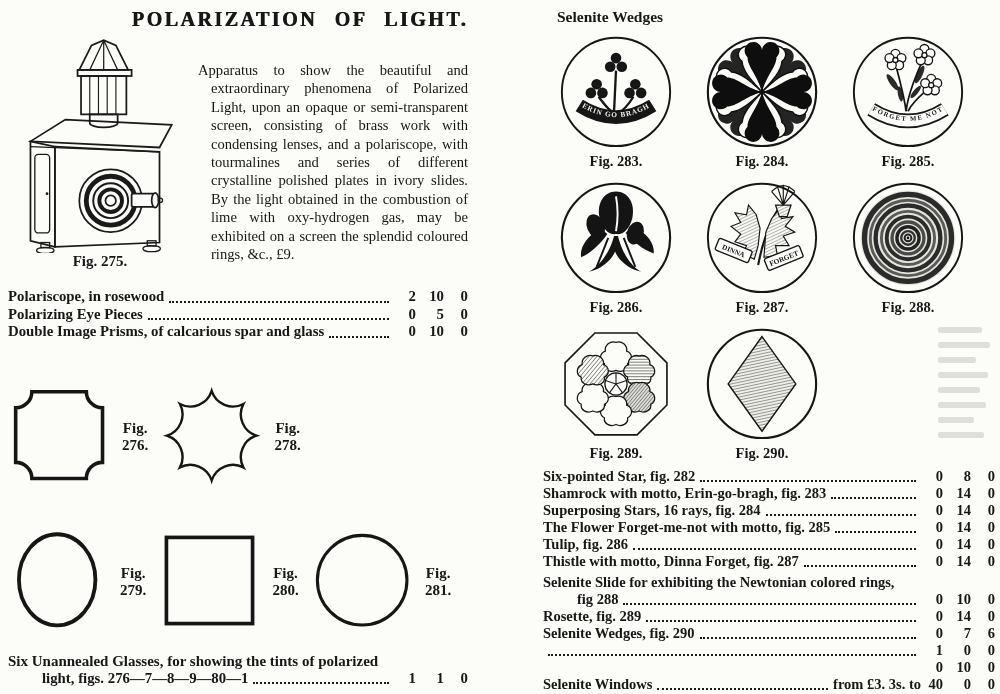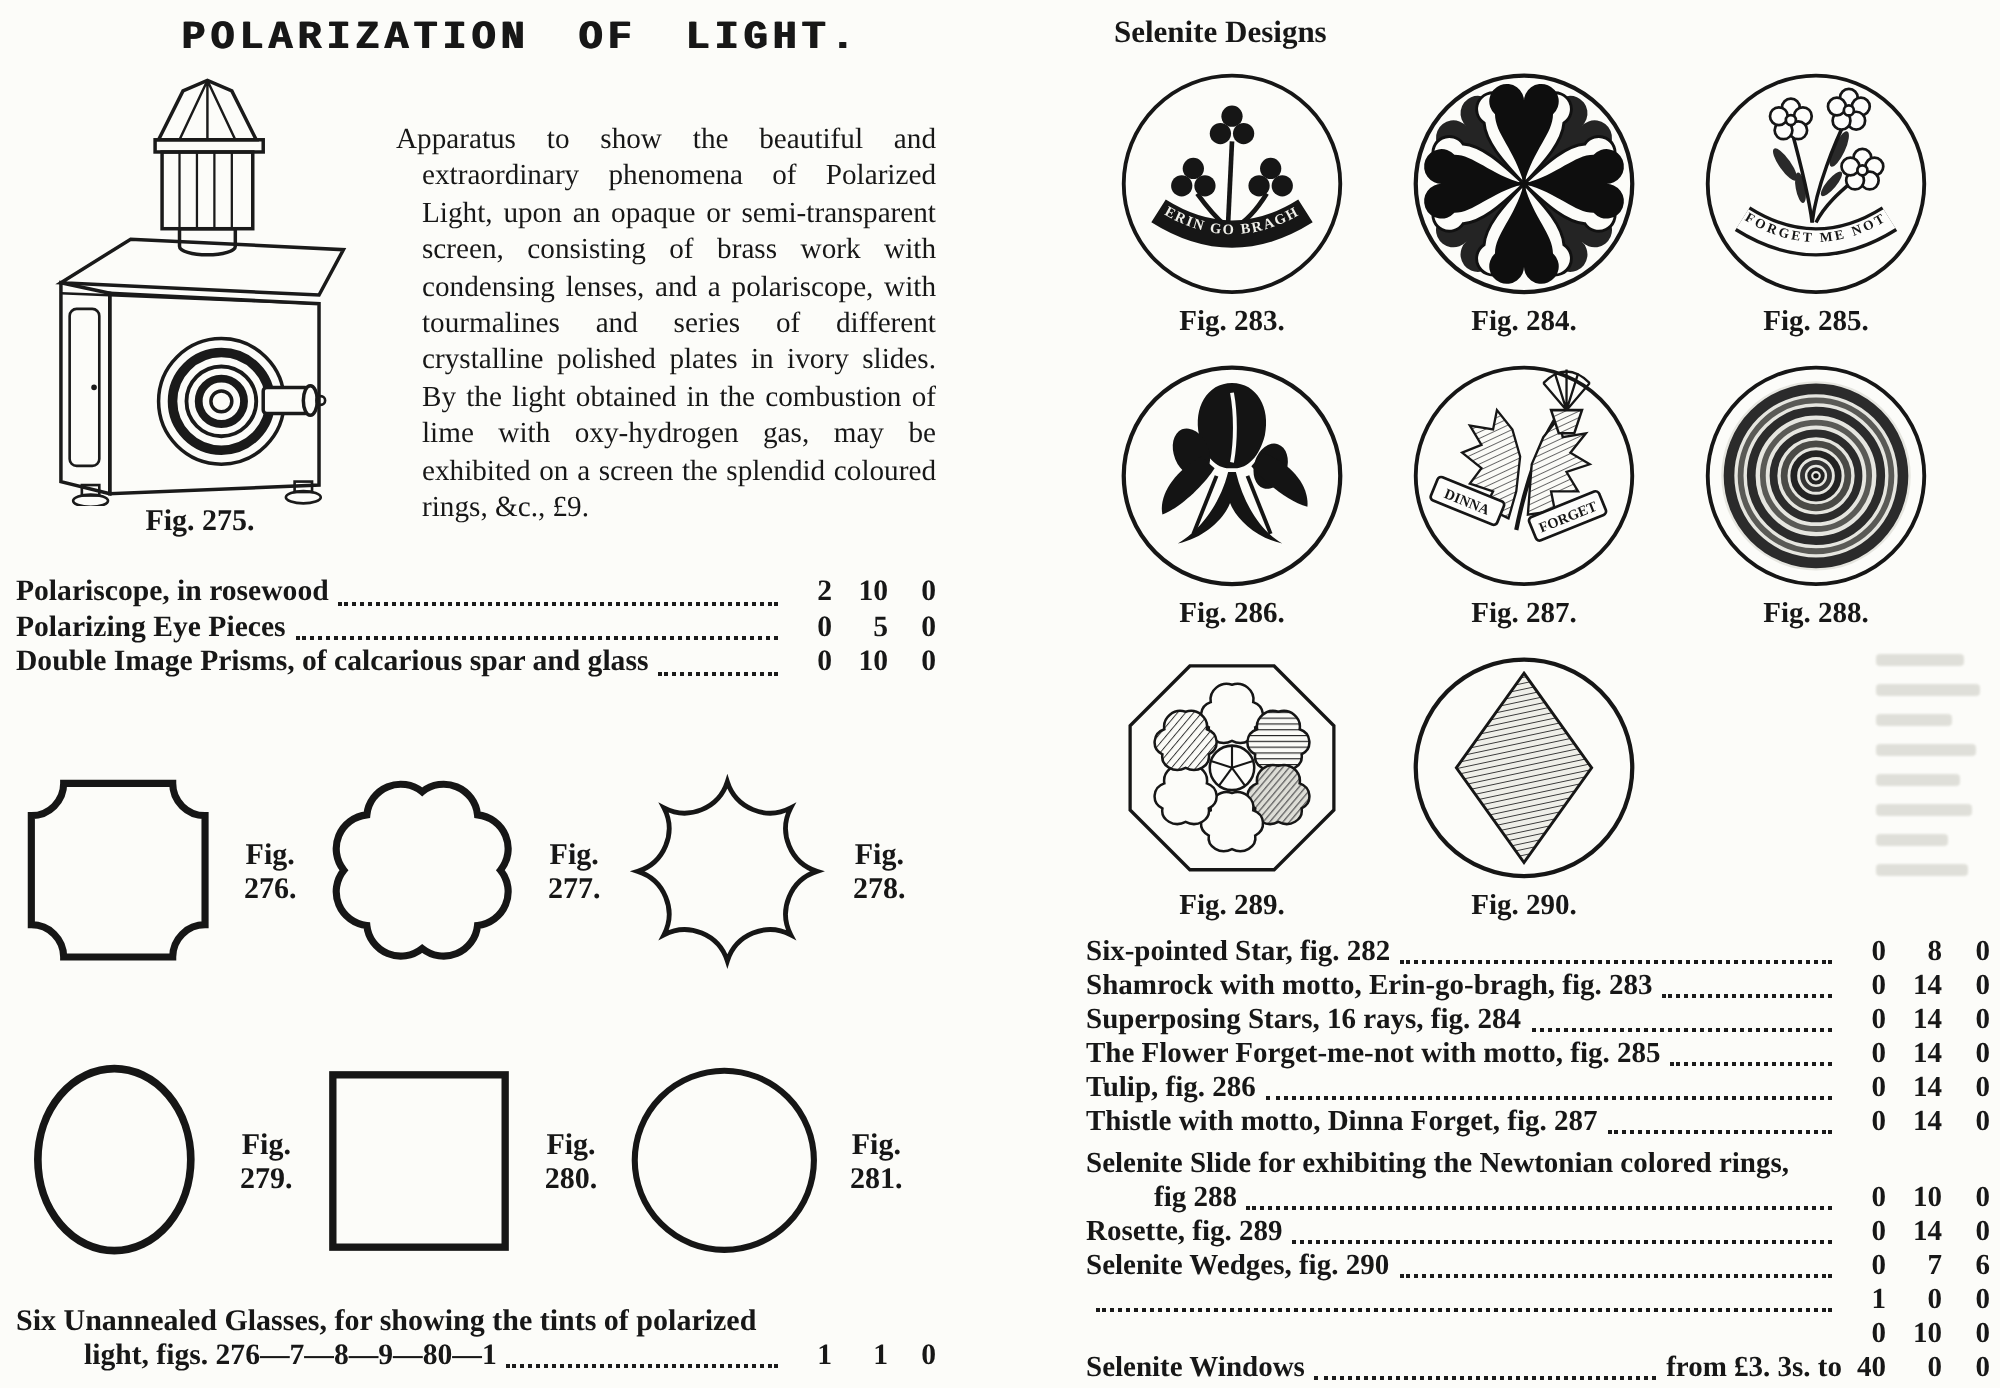--- a/index.html
+++ b/index.html
@@ -3,22 +3,22 @@
 <meta charset="utf-8">
 <style>
   html,body{margin:0;padding:0;}
   body{width:1000px;height:694px;position:relative;background:#fcfcf9;color:#171717;
        font-family:"Liberation Serif",serif;overflow:hidden;}
   svg{display:block;}
   .col{position:absolute;top:0;}
   .left-col{left:8px;top:4px;width:460px;}
   .right-col{left:543px;top:2px;width:452px;}
 
-  .title{font-family:Liberation Mono, monospace;font-weight:bold;font-size:20px;letter-spacing:2.5px;
-         word-spacing:10px;text-align:center;padding-left:44px;margin:4px 0 4px;
+  .title{font-family:Liberation Serif, serif;font-weight:bold;font-size:20px;letter-spacing:2.5px;
+         word-spacing:10px;text-align:right;padding-left:44px;margin:4px 0 4px;
          text-shadow:.7px 0 0 currentColor;}
   .app-row{display:flex;}
   .fig275-block{width:184px;flex:none;text-align:center;}
   .figcap{font-weight:bold;font-size:15px;text-align:center;line-height:17px;}
   .app-text{flex:1;margin-left:6px;padding-top:26px;font-weight:normal;font-size:14.6px;
             line-height:18.4px;text-align:justify;padding-left:13px;text-indent:-13px;}
 
   .prow{display:flex;align-items:baseline;font-weight:bold;font-size:14.8px;line-height:17.6px;}
   .right-col .prow{font-size:14.5px;line-height:17px;}
   .plabel{white-space:nowrap;}
@@ -121,26 +121,20 @@
   </div>
 
   <div class="shape-grid sg1">
     <div class="cell">
       <svg viewBox="0 0 120 120" width="112">
         <path d="M28,9 H92 A19,19 0 0 0 111,28 V92 A19,19 0 0 0 92,111 H28 A19,19 0 0 0 9,92 V28 A19,19 0 0 0 28,9 Z" fill="none" stroke="#161616" stroke-width="4.2"></path>
       </svg>
       <div class="figcap">Fig. 276.</div>
     </div>
     <div class="cell">
-      <svg viewBox="0 0 120 120" width="112">
-        <path d="M106,60 A20,20 0 0 1 92.5,92.5 A20,20 0 0 1 60,106 A20,20 0 0 1 27.5,92.5 A20,20 0 0 1 14,60 A20,20 0 0 1 27.5,27.5 A20,20 0 0 1 60,14 A20,20 0 0 1 92.5,27.5 A20,20 0 0 1 106,60 Z" fill="none" stroke="#161616" stroke-width="4.2"></path>
-      </svg>
-      <div class="figcap">Fig. 277.</div>
-    </div>
-    <div class="cell">
       <svg viewBox="0 0 120 120" width="116">
         <path d="M60,8 A26,26 0 0 0 96.8,23.2 A26,26 0 0 0 112,60 A26,26 0 0 0 96.8,96.8 A26,26 0 0 0 60,112 A26,26 0 0 0 23.2,96.8 A26,26 0 0 0 8,60 A26,26 0 0 0 23.2,23.2 A26,26 0 0 0 60,8 Z" fill="none" stroke="#161616" stroke-width="2.8"></path>
       </svg>
       <div class="figcap">Fig. 278.</div>
     </div>
   </div>
 
   <div class="shape-grid sg2">
     <div class="cell">
       <svg viewBox="0 0 108 116" width="100">
@@ -169,21 +163,21 @@
       <span class="lead"></span>
       <span class="c1">1</span>
       <span class="c2">1</span>
       <span class="c3">0</span>
     </div>
   </div>
 </div>
 
 <div class="col right-col">
 
-  <div class="heading">Selenite Designs</div>
+  <div class="heading">Selenite Wedges</div>
 
   <div class="design-grid">
 
 
     <div class="dcell">
       <svg viewBox="0 0 120 124" width="116">
         <circle cx="60" cy="62" r="56" fill="none" stroke="#161616" stroke-width="2"></circle>
         <g fill="#161616">
           <circle cx="60" cy="27" r="5.5"></circle>
             <circle cx="54" cy="36" r="5.5"></circle>

